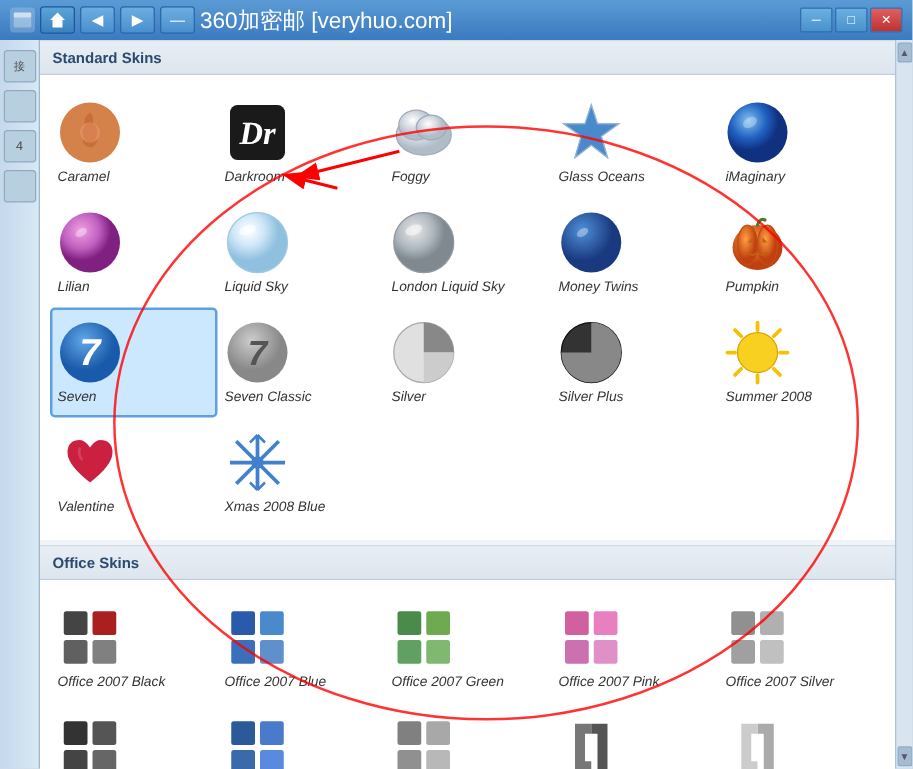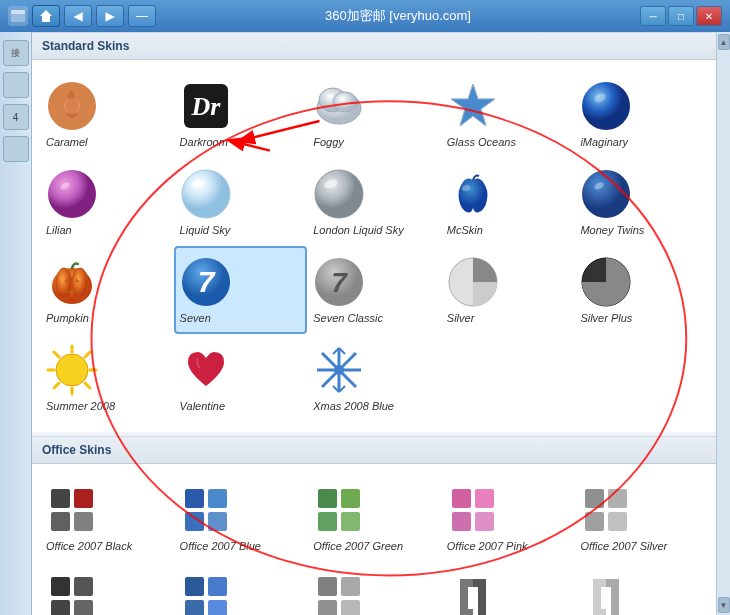--- a/index.html
+++ b/index.html
@@ -38,23 +38,22 @@
       display: flex; align-items: center; justify-content: center;
       color: white; font-size: 12px;
       cursor: pointer;
     }
     .titlebar-btn.active {
       background: linear-gradient(to bottom, #5ba3d8, #3a82c0);
       border-color: #1a5a9a;
     }
     .titlebar-title {
       flex: 1;
-      text-align: center;
       color: white;
-      font-size: 13px;
+      font-size: 18px;
       font-weight: normal;
     }
     .titlebar-controls {
       display: flex; gap: 2px;
     }
     .ctrl-btn {
       width: 26px; height: 20px;
       background: linear-gradient(to bottom, #6ab0e0, #4892cc);
       border: 1px solid #3070b0;
       border-radius: 2px;
@@ -322,37 +321,20 @@
                   <stop offset="100%" stop-color="#808890"></stop>
                 </radialGradient>
               </defs>
             <circle cx="26" cy="26" r="24" fill="url(#llsky-g)" stroke="#9098a0" stroke-width="1"></circle>
             <ellipse cx="18" cy="16" rx="7" ry="4" fill="white" opacity="0.5" transform="rotate(-20 18 16)"></ellipse>
           </svg>
         </div>
         <span class="skin-label">London Liquid Sky</span>
       </div>
 
-      <div class="skin-item">
-        <div class="skin-icon">
-          <svg width="52" height="52" viewBox="0 0 52 52">
-            <defs>
-                <radialGradient id="mcskin-g" cx="40%" cy="30%">
-                  <stop offset="0%" stop-color="#4090d0"></stop>
-                  <stop offset="100%" stop-color="#1040a0"></stop>
-                </radialGradient>
-              </defs>
-
-            <path d="M26 12 Q20 8 16 14 Q10 22 12 32 Q14 42 20 44 Q24 46 26 40 Q28 46 32 44 Q38 42 40 32 Q42 22 36 14 Q32 8 26 12Z" fill="url(#mcskin-g)"></path>
-            <path d="M26 12 Q28 6 32 8" stroke="#1040a0" stroke-width="2" fill="none"></path>
-            <ellipse cx="19" cy="20" rx="4" ry="3" fill="white" opacity="0.3" transform="rotate(-20 19 20)"></ellipse>
-          </svg>
-        </div>
-        <span class="skin-label">McSkin</span>
-      </div>
 
       <div class="skin-item">
         <div class="skin-icon">
           <svg width="52" height="52" viewBox="0 0 52 52">
             <defs>
                 <radialGradient id="mt-g" cx="35%" cy="30%">
                   <stop offset="0%" stop-color="#5090d8"></stop>
                   <stop offset="100%" stop-color="#1a3a80"></stop>
                 </radialGradient>
               </defs>

